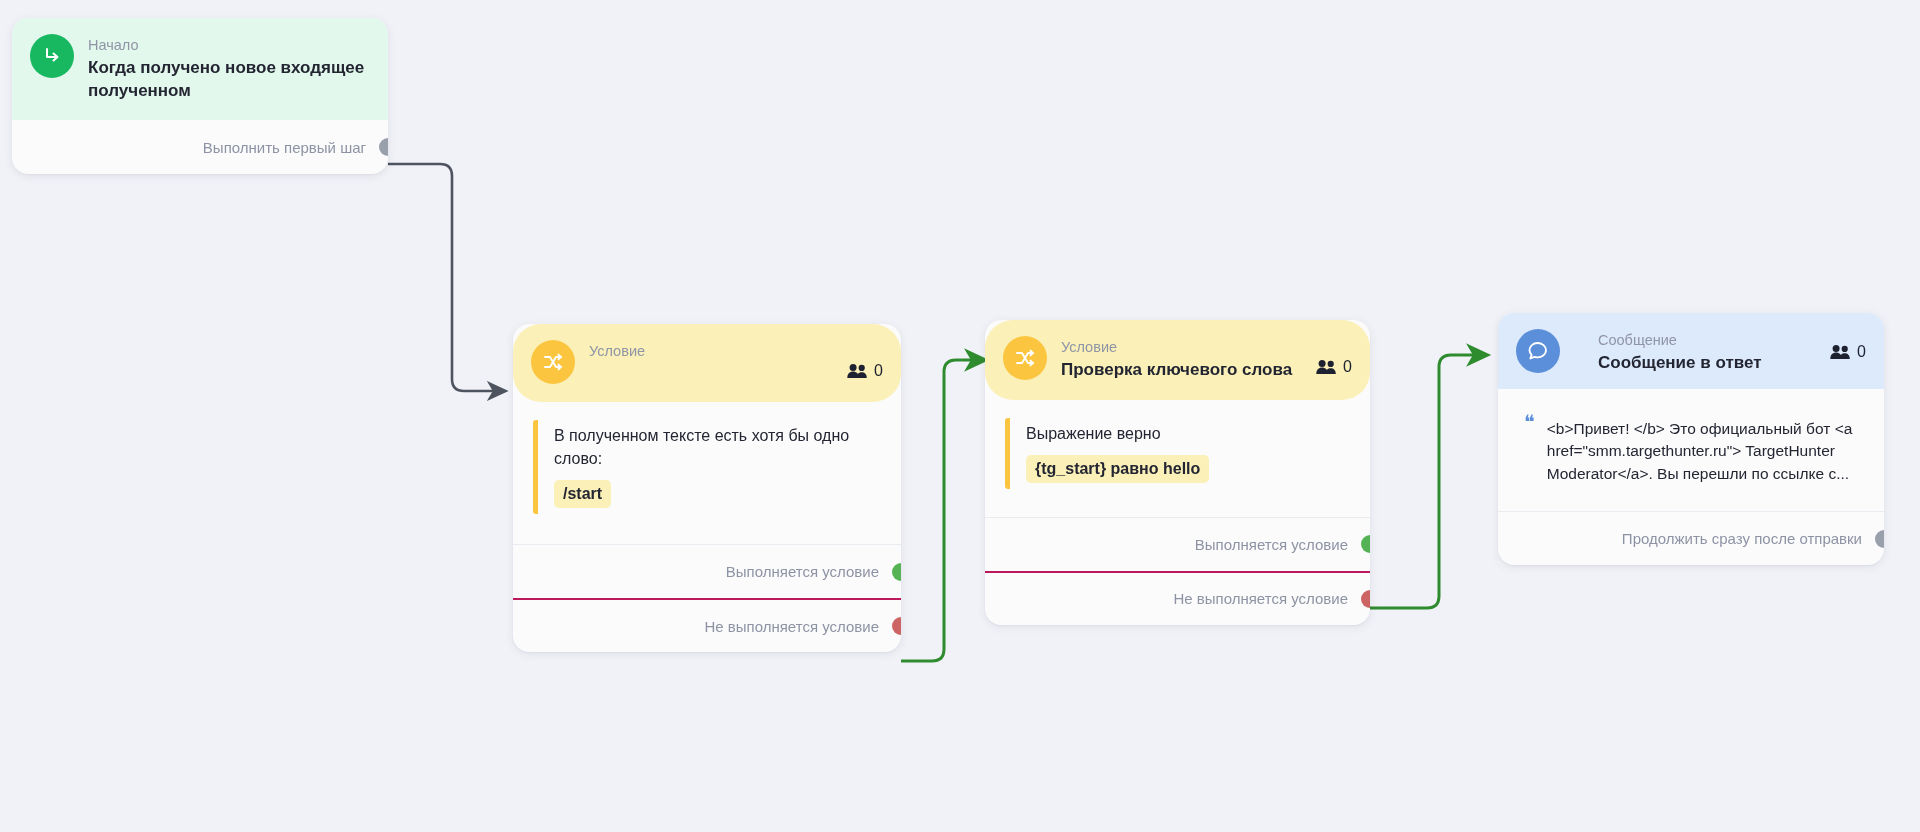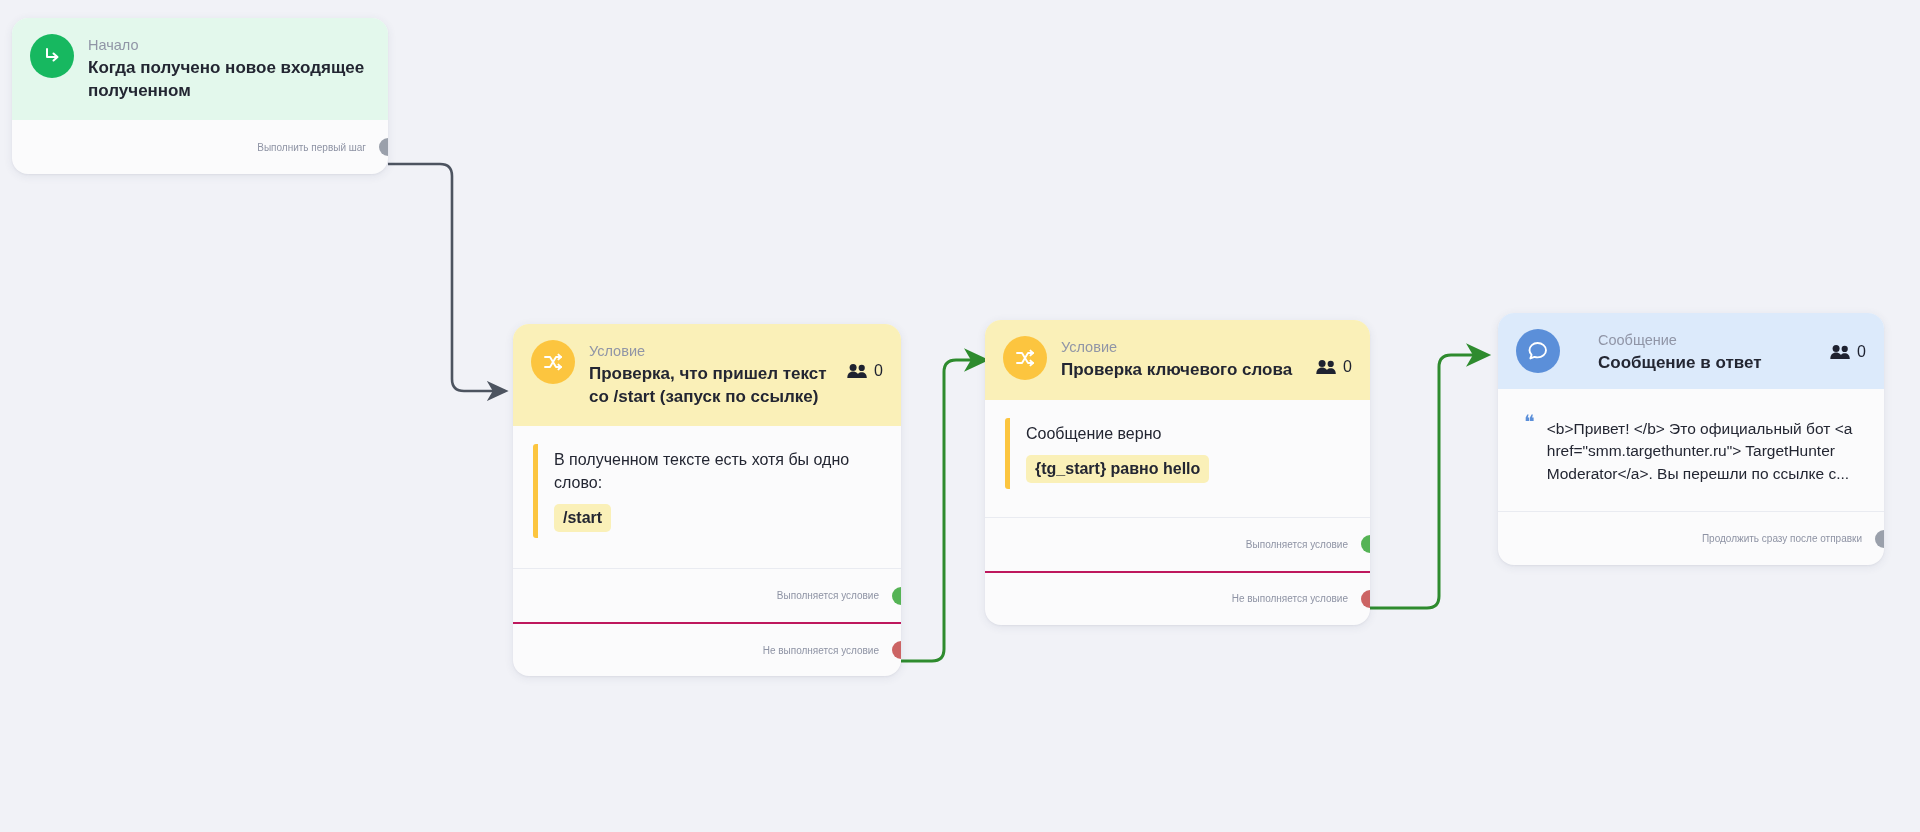--- a/index.html
+++ b/index.html
@@ -21,21 +21,21 @@
     z-index: 2;
     overflow: hidden;
   }
 
   .node-head {
     display: flex; align-items: flex-start; gap: 14px;
     padding: 16px 18px 18px 18px;
     position: relative;
   }
   .head-green { background: #e3f8ec; }
-  .head-yellow { background: #faf0b8; }
+  .head-yellow { background: #faf0b8; border-radius: 28px; }
   .head-blue { background: #dceafb; }
 
   .node-icon {
     flex: 0 0 auto;
     width: 44px; height: 44px; border-radius: 50%;
     display: flex; align-items: center; justify-content: center;
   }
   .ic-green { background: #17b860; }
   .ic-yellow { background: #fcc53f; }
   .ic-blue { background: #5b8fd9; }
@@ -69,21 +69,21 @@
   .msg-quote-mark { flex: 0 0 auto; color: #5b8fd9; font-size: 20px; line-height: 20px; padding-top: 3px; }
   .msg-text { font-size: 15.5px; color: #232632; line-height: 22.6px; margin-top: 9px; }
 
   .footer-row {
     display: flex; align-items: center; justify-content: flex-end;
     position: relative; padding: 16px 22px 16px 20px;
     min-height: 54px;
   }
   .footer-row + .footer-row { border-top: 2px solid #be185d; }
   .sep-top { border-top: 1px solid #e9ebf1; }
-  .footer-label { font-size: 10px; color: #8e93a4; text-align: right; }
+  .footer-label { font-size: 15px; color: #8e93a4; text-align: right; }
 
   .port {
     position: absolute; right: -9px; top: 50%; transform: translateY(-50%);
     width: 18px; height: 18px; border-radius: 50%;
   }
   .port-gray { background: #9aa0ab; }
   .port-green { background: #55b355; }
   .port-red { background: #cc6464; }
 </style>
 </head>
@@ -132,21 +132,20 @@
       <div class="node-icon ic-yellow">
         <svg width="24" height="24" viewBox="0 0 24 24" fill="none" stroke="#ffffff" stroke-width="1.9" stroke-linecap="round" stroke-linejoin="round">
           <path d="M4 7 L9 7 L15 17 L20 17"></path>
           <path d="M4 17 L9 17 L15 7 L20 7"></path>
           <path d="M17.4 4.6 L20 7 L17.4 9.4"></path>
           <path d="M17.4 14.6 L20 17 L17.4 19.4"></path>
         </svg>
       </div>
       <div class="head-texts">
         <div class="node-kind">Условие</div>
-        <div class="node-title">Проверка, что пришел текст со /start (запуск по ссылке)</div>
       </div>
       <div class="people">
         <svg width="21" height="16" viewBox="0 0 21 16">
           <circle cx="6.1" cy="4.4" r="3.5" fill="#1e2230"></circle>
           <path d="M0.3 15 C0.3 10.7 2.9 8.6 6.1 8.6 C9.3 8.6 11.9 10.7 11.9 15 Z" fill="#1e2230"></path>
           <circle cx="14.7" cy="4.9" r="3.1" fill="#1e2230"></circle>
           <path d="M9.7 15 C9.7 11.2 11.9 9.2 14.7 9.2 C17.5 9.2 19.8 11.2 19.8 15 Z" fill="#1e2230"></path>
         </svg>
         <span>0</span>
       </div>
@@ -186,21 +185,21 @@
           <circle cx="6.1" cy="4.4" r="3.5" fill="#1e2230"></circle>
           <path d="M0.3 15 C0.3 10.7 2.9 8.6 6.1 8.6 C9.3 8.6 11.9 10.7 11.9 15 Z" fill="#1e2230"></path>
           <circle cx="14.7" cy="4.9" r="3.1" fill="#1e2230"></circle>
           <path d="M9.7 15 C9.7 11.2 11.9 9.2 14.7 9.2 C17.5 9.2 19.8 11.2 19.8 15 Z" fill="#1e2230"></path>
         </svg>
         <span>0</span>
       </div>
     </div>
     <div class="node-body">
       <div class="quote-block">
-        <div class="quote-text">Сообщение верно</div>
+        <div class="quote-text">Выражение верно</div>
         <span class="chip">{tg_start} равно hello</span>
       </div>
     </div>
     <div class="footer-row sep-top" style="margin-top:22px;">
       <span class="footer-label">Выполняется условие</span>
       <span class="port port-green"></span>
     </div>
     <div class="footer-row">
       <span class="footer-label">Не выполняется условие</span>
       <span class="port port-red"></span>

